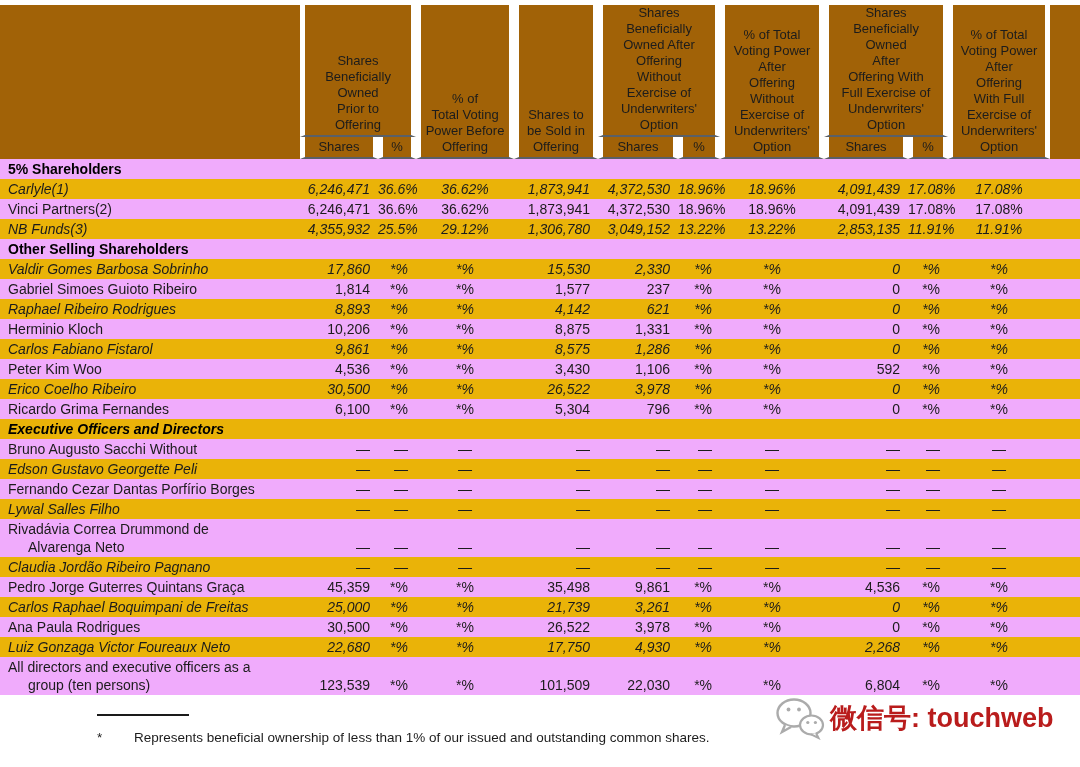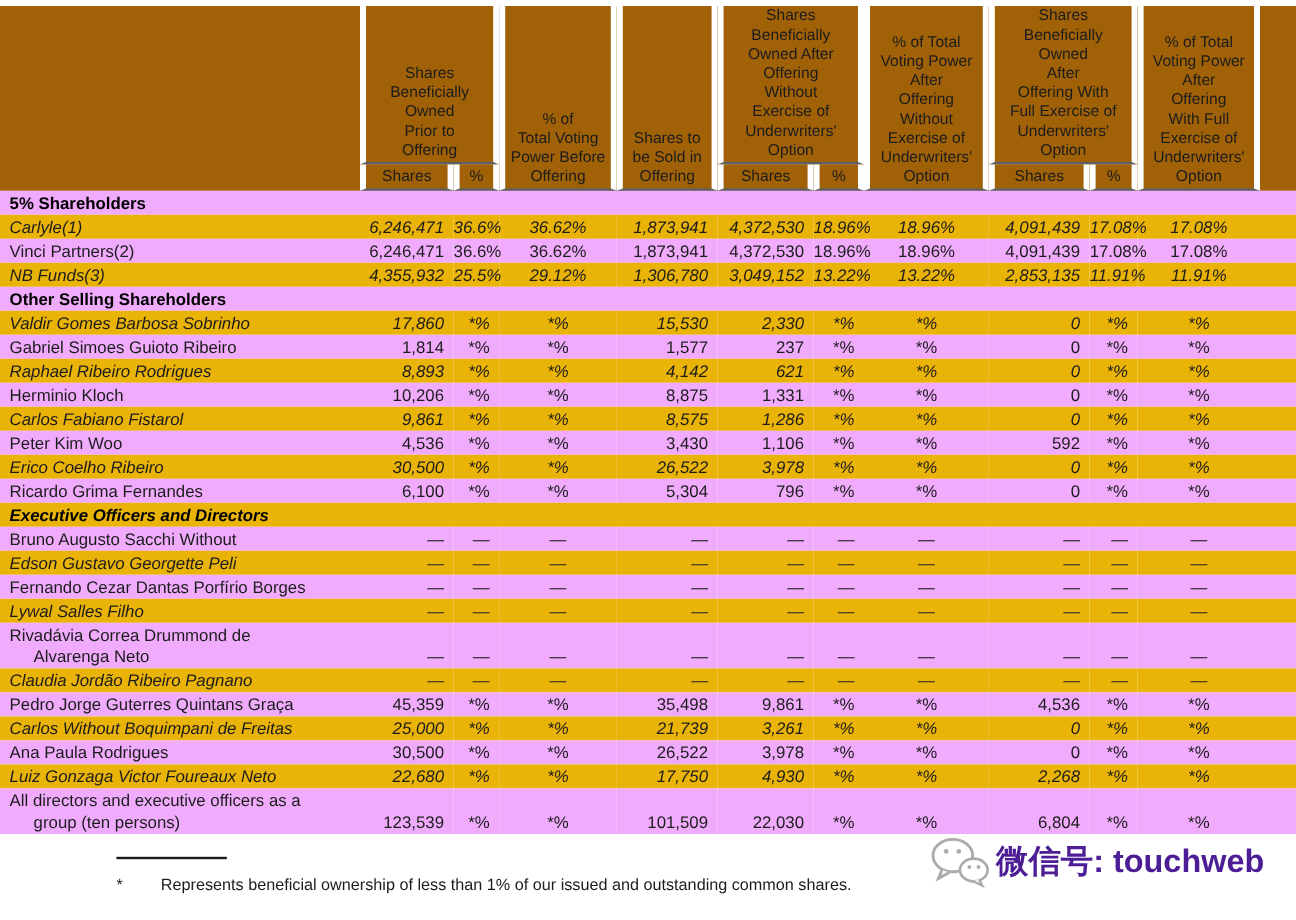--- a/index.html
+++ b/index.html
@@ -76,21 +76,21 @@
     display: flex;
   }
   .footnote .fn-marker { width: 37px; flex: 0 0 37px; }
 
   .watermark {
     position: absolute;
     left: 775px; top: 696px;
     display: flex;
     align-items: center;
     gap: 5px;
-    color: #4c1d95;
+    color: #b91c1c;
     font-size: 27px;
     font-weight: bold;
     white-space: nowrap;
     text-shadow: 1px 1px 0 #ffffff, -1px -1px 0 #ffffff, 1px -1px 0 #ffffff, -1px 1px 0 #ffffff;
     pointer-events: none;
   }
   .watermark svg { flex: 0 0 auto; }
 </style>
 </head>
 <body>
@@ -426,21 +426,21 @@
           <td class="val-cell num">35,498</td>
           <td class="val-cell num">9,861</td>
           <td class="val-cell num">*%</td>
           <td class="val-cell ctr">*%</td>
           <td class="val-cell num">4,536</td>
           <td class="val-cell num">*%</td>
           <td class="val-cell ctr">*%</td>
           <td></td>
         </tr>
         <tr class="white">
-          <td class="name-cell">Carlos Without Boquimpani de Freitas</td>
+          <td class="name-cell">Carlos Raphael Boquimpani de Freitas</td>
           <td class="val-cell num">25,000</td>
           <td class="val-cell num">*%</td>
           <td class="val-cell ctr">*%</td>
           <td class="val-cell num">21,739</td>
           <td class="val-cell num">3,261</td>
           <td class="val-cell num">*%</td>
           <td class="val-cell ctr">*%</td>
           <td class="val-cell num">0</td>
           <td class="val-cell num">*%</td>
           <td class="val-cell ctr">*%</td>

